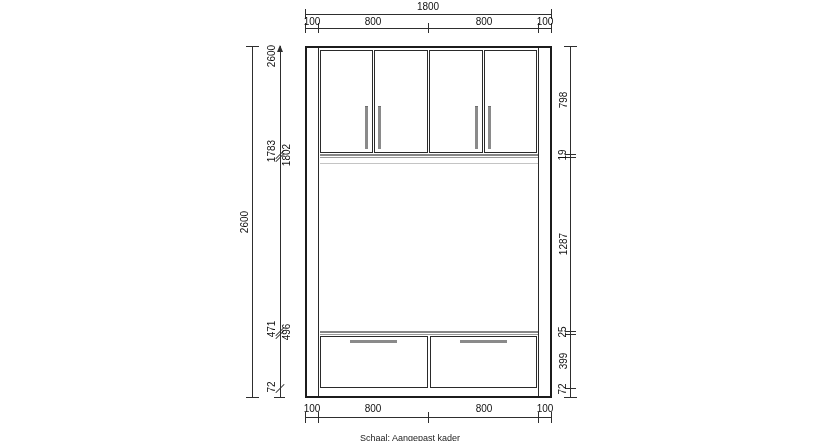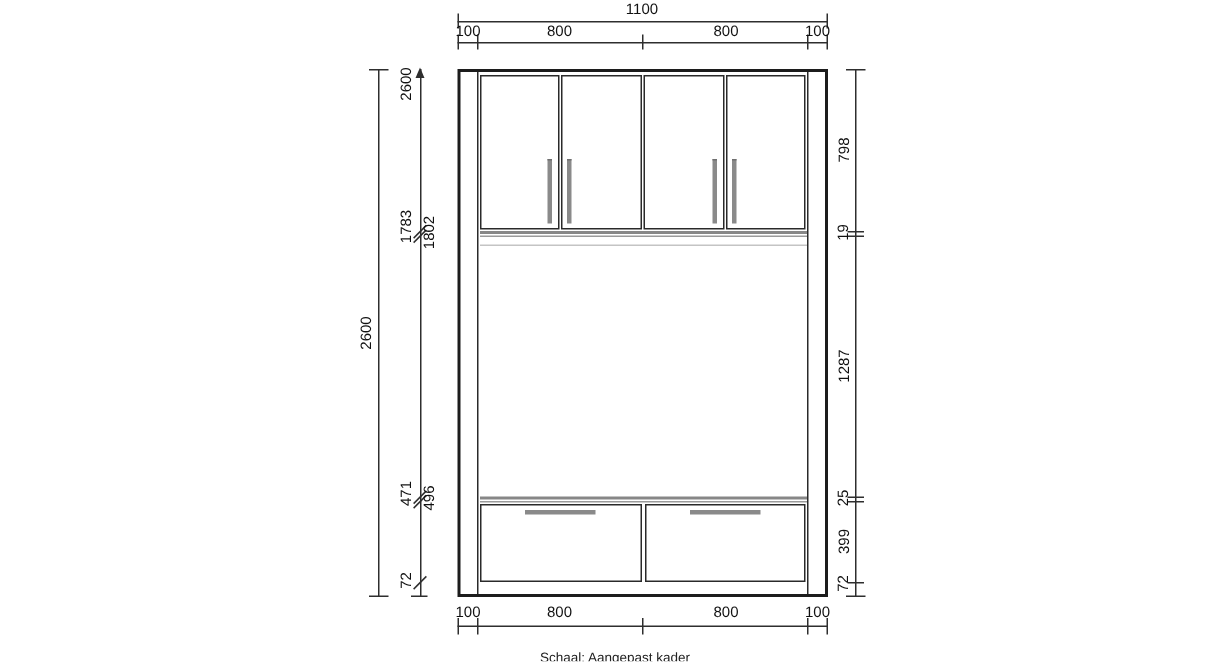--- a/index.html
+++ b/index.html
@@ -56,21 +56,21 @@
   <div class="shelf-b" style="top:334px;"></div>
 
   <div class="panel" style="left:320px;top:336px;width:108px;height:52px;"></div>
   <div class="panel" style="left:430px;top:336px;width:107px;height:52px;"></div>
   <div class="handle-h" style="left:350px;top:340px;"></div>
   <div class="handle-h" style="left:460px;top:340px;"></div>
 
   <div class="hl" style="left:305px;top:14px;width:247px;"></div>
   <div class="tick-v" style="left:305px;top:9px;"></div>
   <div class="tick-v" style="left:551px;top:9px;"></div>
-  <div class="dim-label" style="left:428px;top:7px;">1100</div>
+  <div class="dim-label" style="left:428px;top:7px;">1800</div>
 
   <div class="hl" style="left:305px;top:28px;width:247px;"></div>
   <div class="tick-v" style="left:305px;top:23px;"></div>
   <div class="tick-v" style="left:318px;top:23px;"></div>
   <div class="tick-v" style="left:428px;top:23px;"></div>
   <div class="tick-v" style="left:538px;top:23px;"></div>
   <div class="tick-v" style="left:551px;top:23px;"></div>
   <div class="dim-label" style="left:312px;top:22px;">100</div>
   <div class="dim-label" style="left:373px;top:22px;">800</div>
   <div class="dim-label" style="left:484px;top:22px;">800</div>

